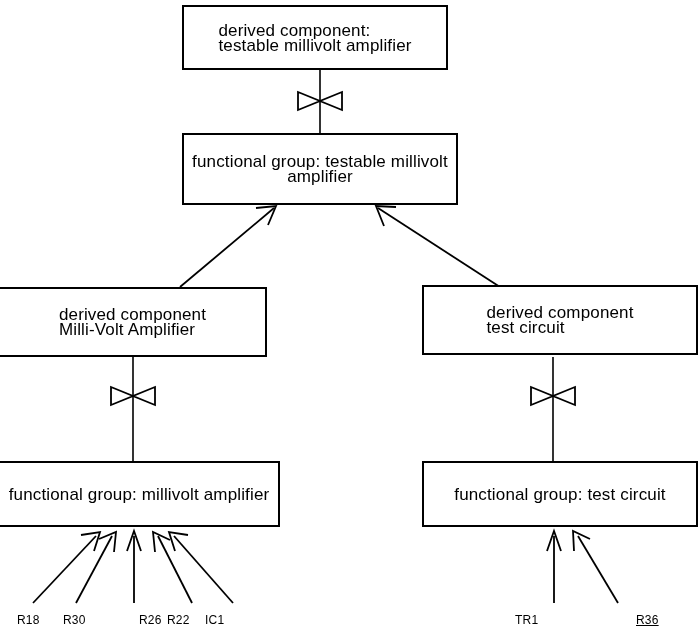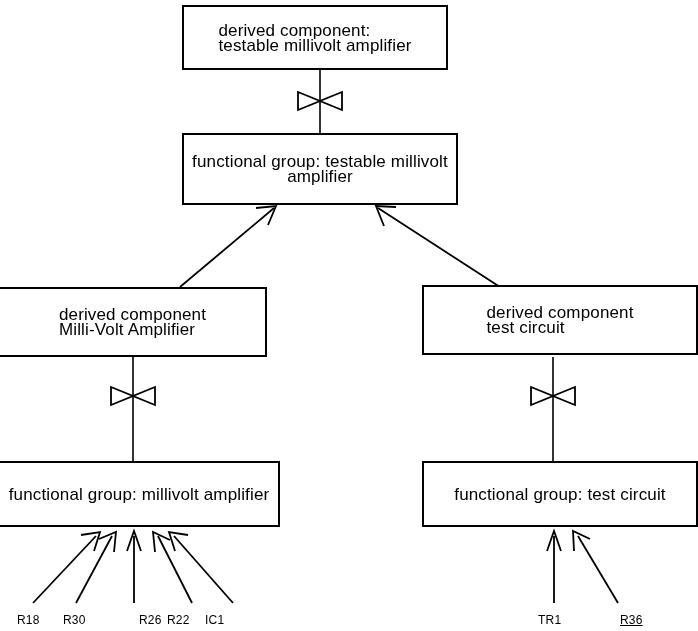--- a/index.html
+++ b/index.html
@@ -155,17 +155,17 @@
   <div class="term-label" style="left:17px; top:613px;">R18</div>
 
   <div class="term-label" style="left:63px; top:613px;">R30</div>
 
   <div class="term-label" style="left:119px; top:613px;margin-left:20px;">R26</div>
 
   <div class="term-label" style="left:167px; top:613px;text-align:center;">R22</div>
 
   <div class="term-label" style="left:205px; top:613px;">IC1</div>
 
-  <div class="term-label" style="left:538px; top:613px;">TR1</div>
+  <div class="term-label" style="left:515px; top:613px;">TR1</div>
 
-  <div class="term-label" style="left:620px; top:613px;text-decoration:underline;">R36</div>
+  <div class="term-label" style="left:636px; top:613px;text-decoration:underline;">R36</div>
 
 </div>
 
 </body></html>

